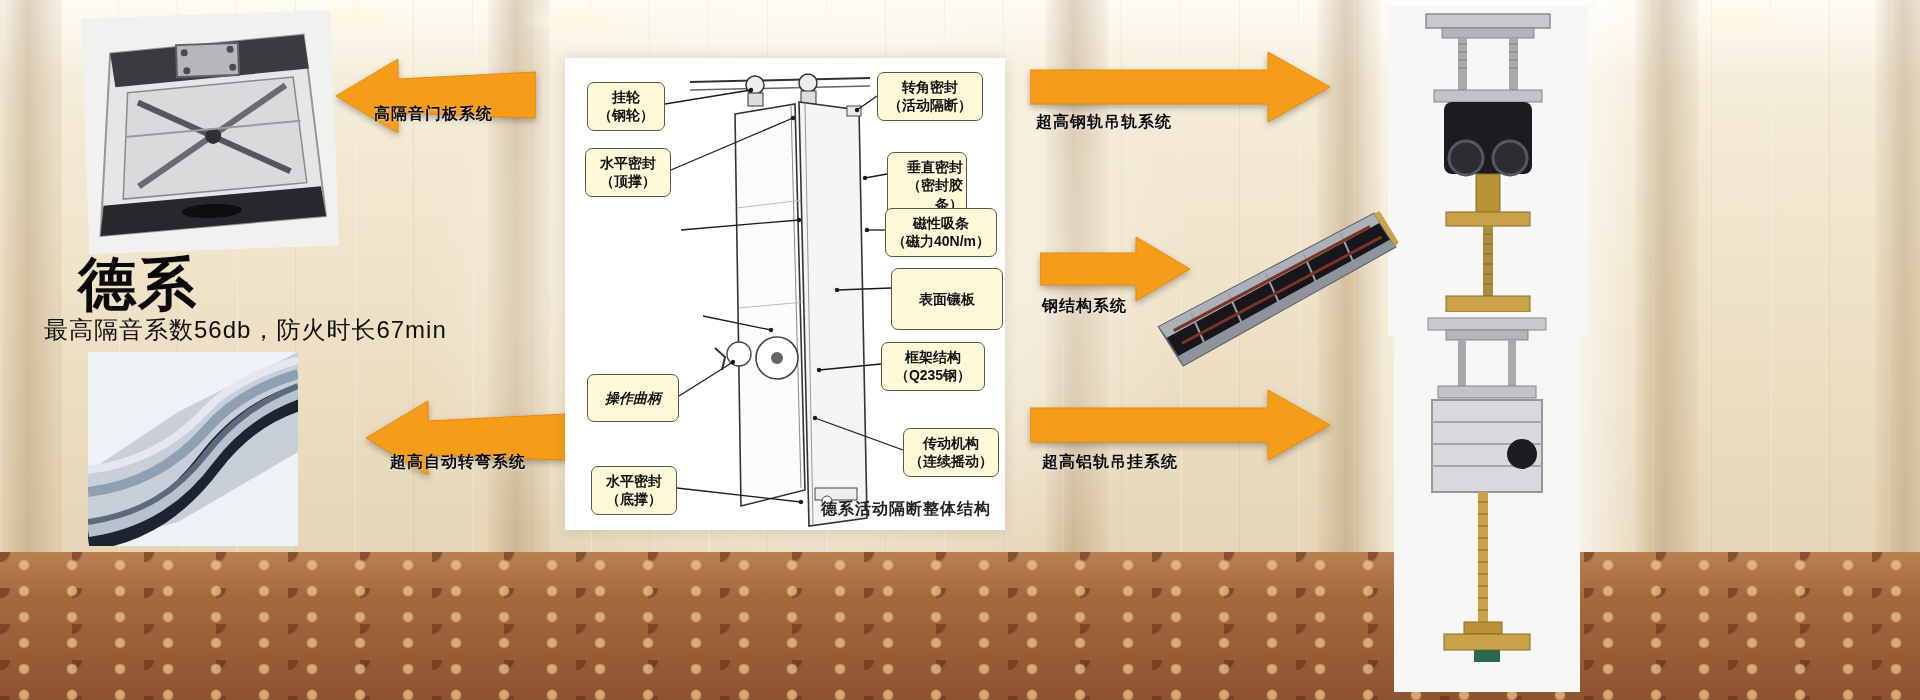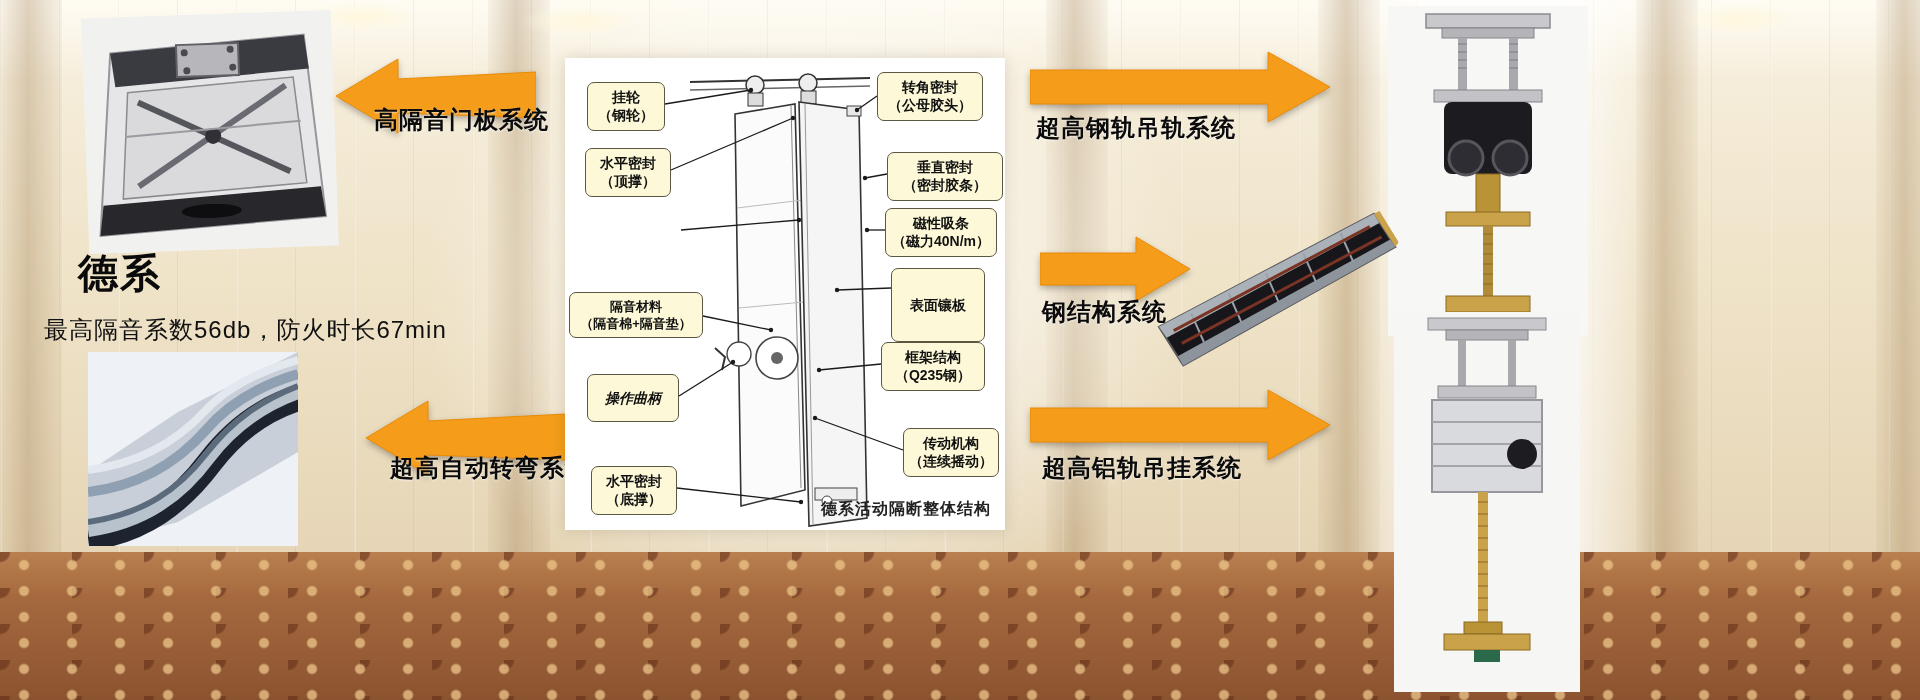--- a/index.html
+++ b/index.html
@@ -31,26 +31,26 @@
          linear-gradient(#b07344, #8c5330);
        background-size:48px 26px, 72px 36px, 100% 100%, 100% 100%; }
 
   
   .photo { position:absolute; }
   .photo svg { width:100%; height:100%; display:block; }
 
   
   .arrow { position:absolute; }
   .arrow svg { width:100%; height:100%; display:block; filter:drop-shadow(0 3px 3px rgba(0,0,0,.28)); }
-  .syslabel { position:absolute; font-size:24px; font-weight:800; color:#0b0b0b;
+  .syslabel { position:absolute; font-size:16px; font-weight:800; color:#0b0b0b;
               letter-spacing:1px; white-space:nowrap; text-shadow:0 1px 2px rgba(255,255,255,.65); }
 
   
   .title-block { position:absolute; left:78px; top:246px; display:flex; align-items:baseline; gap:14px; }
-  .title-brand { font-size:40px; font-weight:900; color:#0a0a0a; letter-spacing:2px; }
+  .title-brand { font-size:58px; font-weight:900; color:#0a0a0a; letter-spacing:2px; }
   .title-name  { font-size:48px; font-weight:600; color:#141414; letter-spacing:2px; }
   .subtitle { position:absolute; left:44px; top:314px; font-size:24px; font-weight:500; color:#101010; letter-spacing:1px; }
 
   
   .panel { position:absolute; left:565px; top:58px; width:440px; height:472px; background:#ffffff;
            box-shadow:0 0 14px rgba(60,40,10,.15); }
   .panel svg.sketch { position:absolute; left:0; top:0; width:440px; height:472px; }
   .callout { position:absolute; background:#FDF9D8; border:1px solid #5a5742; border-radius:7px;
              padding:5px 3px; font-size:14px; font-weight:700; line-height:1.32; text-align:center;
              white-space:pre-line; color:#111; z-index:3; }
@@ -291,33 +291,31 @@
           <circle cx="272" cy="232" r="2.2"></circle>
         <circle cx="254" cy="312" r="2.2"></circle>
           <circle cx="250" cy="360" r="2.2"></circle>
       </g>
     </svg>
 
     <div class="callout" style="left:22px; top:24px; width:78px;">挂轮
 （钢轮）</div>
     <div class="callout" style="left:20px; top:90px; width:86px;">水平密封
 （顶撑）</div>
-    <div class="callout" style="left:4px; top:234px; width:134px; font-size:13px;">隔音材料
-（隔音棉+隔音垫）</div>
     <div class="callout" style="left:22px; top:316px; width:92px; padding:14px 17px;font-style:italic;">操作曲柄</div>
     <div class="callout" style="left:26px; top:408px; width:86px;">水平密封
 （底撑）</div>
 
     <div class="callout" style="left:312px; top:14px; width:106px;">转角密封
-（公母胶头）</div>
-    <div class="callout" style="left:322px; top:94px; width:116px;">垂直密封
+（活动隔断）</div>
+    <div class="callout" style="left:322px; top:94px; width:80px;text-align:right;">垂直密封
 （密封胶条）</div>
     <div class="callout" style="left:320px; top:150px; width:112px;">磁性吸条
 （磁力40N/m）</div>
-    <div class="callout" style="left:326px; top:210px; width:94px; padding:27px 3px;">表面镶板</div>
+    <div class="callout" style="left:326px; top:210px; width:112px; padding:21px 3px;">表面镶板</div>
     <div class="callout" style="left:316px; top:284px; width:104px;">框架结构
 （Q235钢）</div>
     <div class="callout" style="left:338px; top:370px; width:96px;">传动机构
 （连续摇动）</div>
 
     <div class="caption">德系活动隔断整体结构</div>
   </div>
 
 </div>
 

